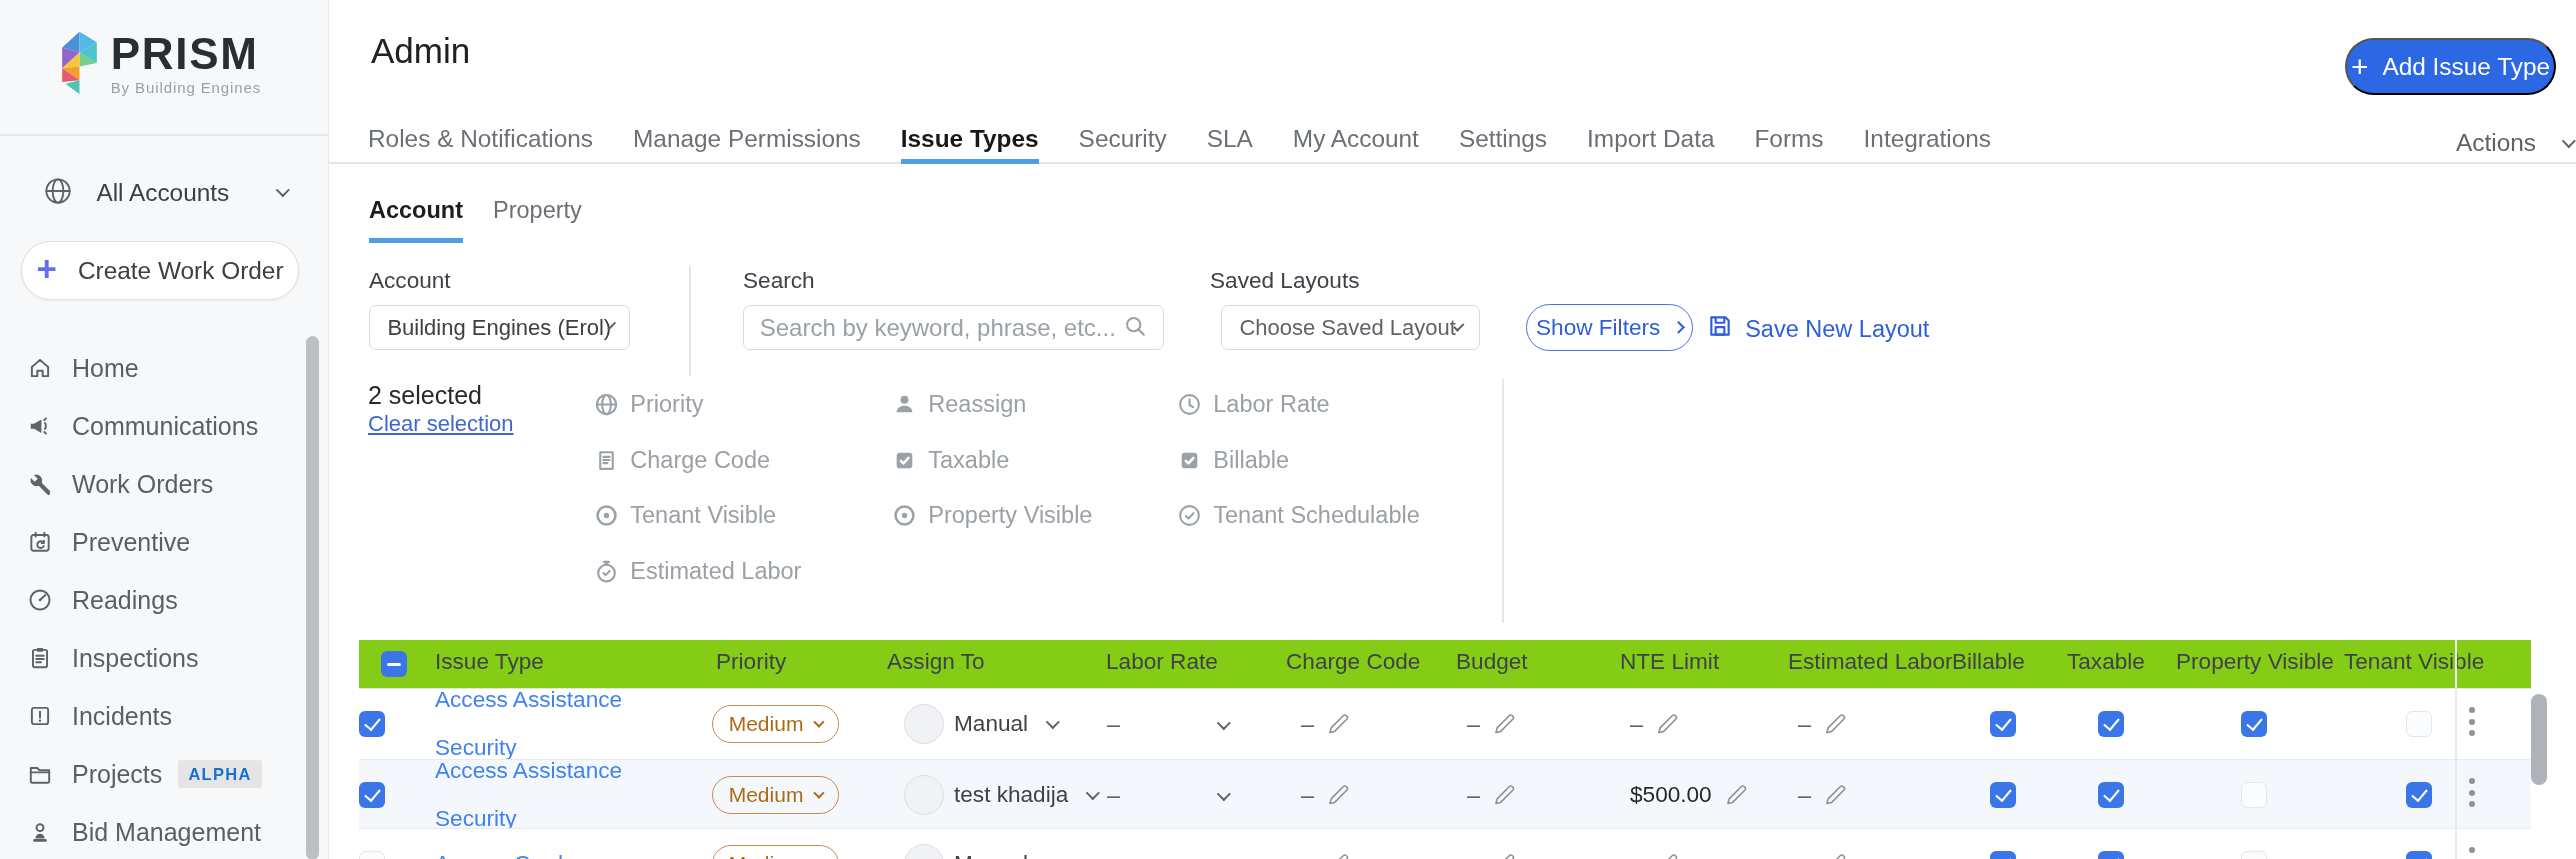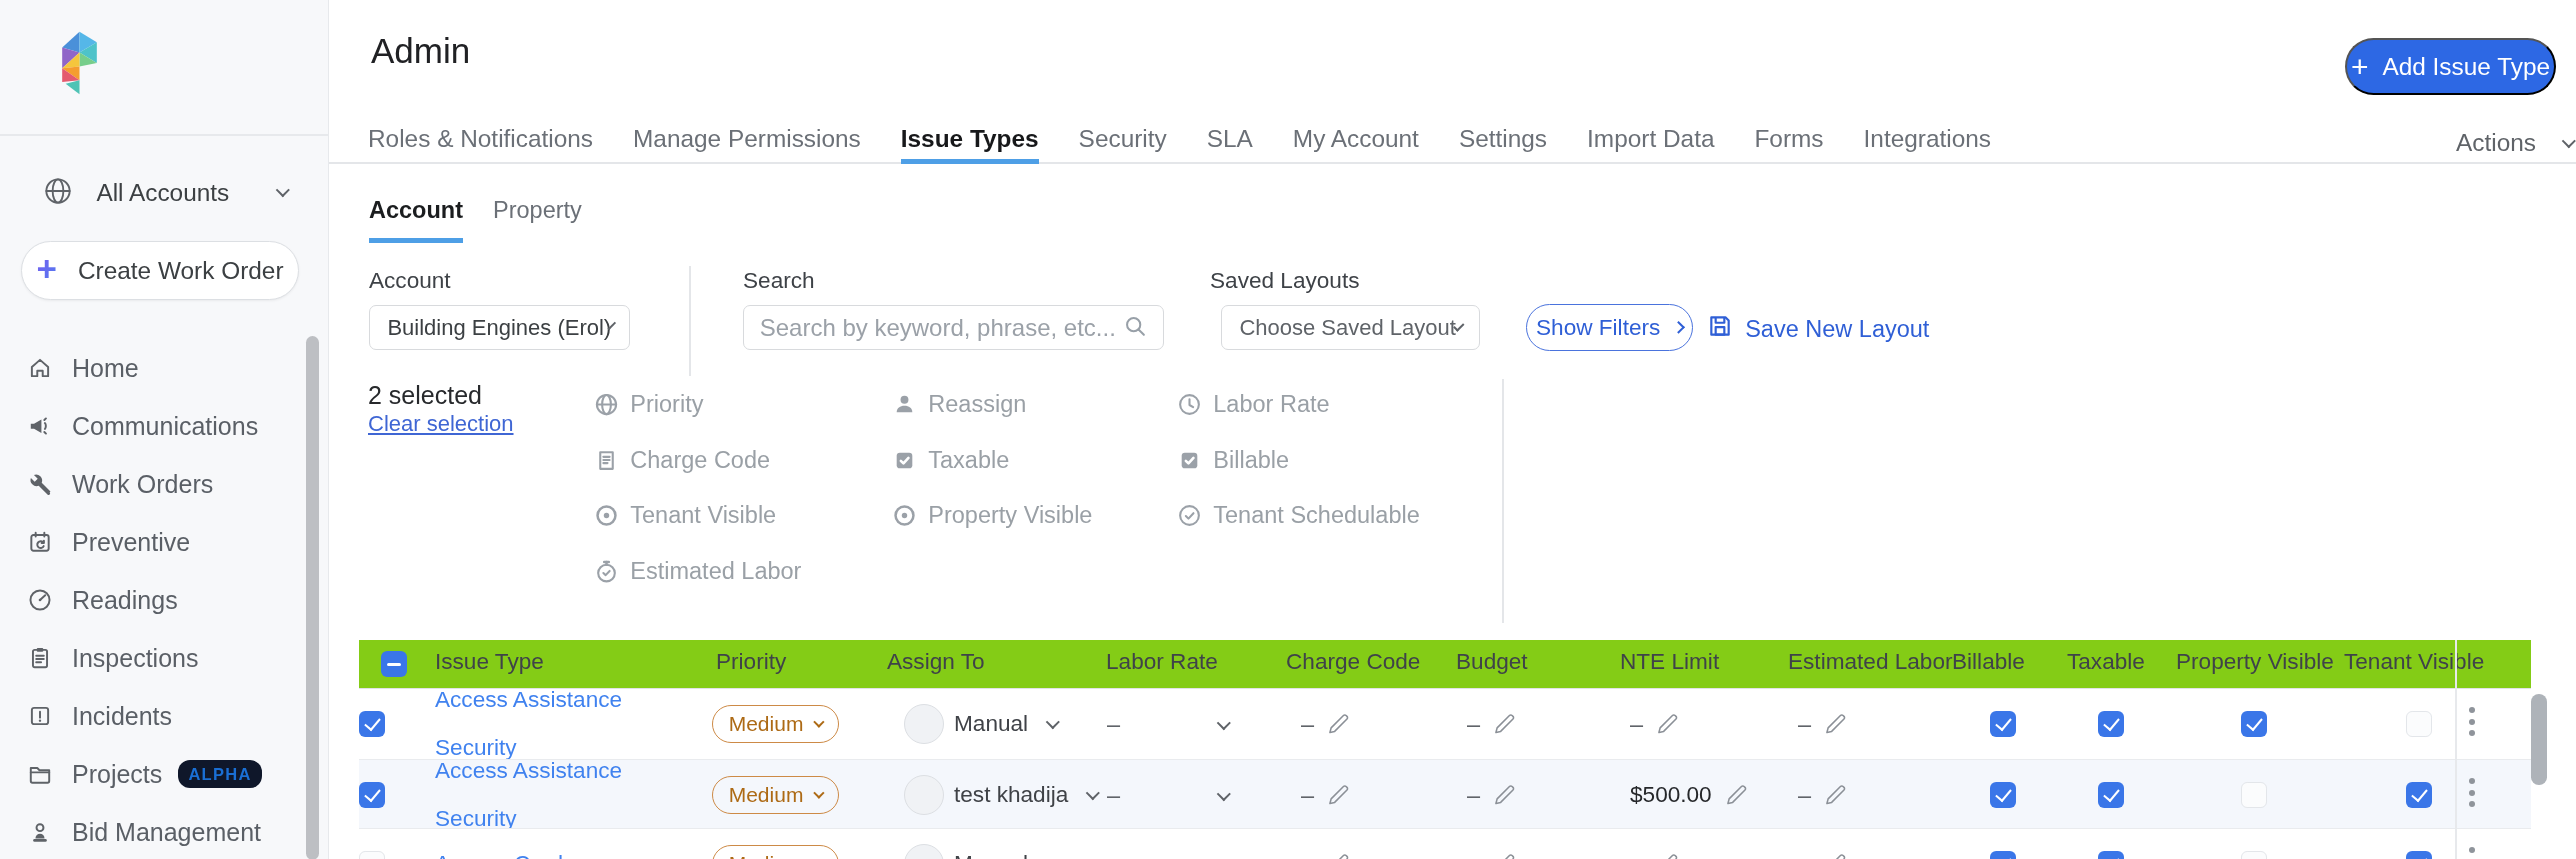--- a/index.html
+++ b/index.html
@@ -24,22 +24,22 @@
   .create-wo { position:absolute; left:21px; top:241px; width:278px; height:59px;
     background:#fff; border:1.7px solid #dcdfe3; border-radius:30px; display:flex;
     align-items:center; justify-content:center; box-shadow:0 0.9px 2.6px rgba(0,0,0,0.06); cursor:pointer; }
   .create-wo .plus { font-size:35px; font-weight:bold; color:#655df0; margin-right:21px; margin-top:-3.5px;
     background:linear-gradient(120deg,#7a5cf0,#4f7df0); -webkit-background-clip:text; background-clip:text; -webkit-text-fill-color:transparent; }
   .create-wo .cwo-label { font-size:24.4px; color:#3c4043; font-weight:500; }
   .nav { position:absolute; left:0; top:331px; width:305px; }
   .nav-item { position:absolute; left:27px; height:38px; display:flex; align-items:center; cursor:pointer; }
   .nav-item svg { width:26px; height:26px; flex:0 0 26px; }
   .nav-item .nav-label { font-size:25px; color:#5a5f66; margin-left:19px; white-space:nowrap; }
-  .alpha-badge { margin-left:15.7px; background:#0f172a; color:#1a6fd4; font-size:16.5px; font-weight:bold;
-    letter-spacing:1.3px; padding:4.4px 10.4px; border-radius:12px; }
+  .alpha-badge { margin-left:15.7px; background:#e5e5e5; color:#1a6fd4; font-size:16.5px; font-weight:bold;
+    letter-spacing:1.3px; padding:4.4px 10.4px; border-radius:3px; }
   .side-scroll { position:absolute; left:306px; top:336px; width:13px; height:524px;
     background:#bdbfc3; border-radius:7px; }
 
   
   .admin-title { position:absolute; left:371px; top:31px; font-size:35px; color:#202124; font-weight:500; }
   .add-issue-btn { position:absolute; left:2345px; top:38px; width:211px; height:57px;
     background:#2d68e4; border-radius:29px; display:flex; align-items:center; justify-content:center;
     cursor:pointer; }
   .add-issue-btn .plus { color:#fff; font-size:30px; margin-right:14px; font-weight:400; }
   .add-issue-btn .bi-label { color:#fff; font-size:24.4px; font-weight:500; }
@@ -149,20 +149,24 @@
           <polygon points="13,1 23,7 13,13" fill="#55B7E8"></polygon>
           <polygon points="3,10 13,13 3,22" fill="#9066C8"></polygon>
           <polygon points="23,7 23,19 13,13" fill="#4EC3C9"></polygon>
           <polygon points="13,13 23,19 13,21" fill="#77CE8B"></polygon>
           <polygon points="3,22 13,13 13,21" fill="#F5C63D"></polygon>
           <polygon points="3,22 13,21 13,29" fill="#F59D2F"></polygon>
           <polygon points="3,22 3,30 13,29" fill="#E45A6E"></polygon>
           <polygon points="13,29 13,37 5,31" fill="#4FC3B5"></polygon>
         </svg>
       </span>
+      <span class="logo-text">
+        <div class="logo-name">PRISM</div>
+        <div class="logo-tag">By Building Engines</div>
+      </span>
     </div>
     <div class="sidebar-divider"></div>
 
     <div class="account-switcher">
       <span>
         <svg class="ic-gray" width="28" height="28" viewBox="0 0 24 24" style="stroke-width:1.6">
           <circle cx="12" cy="12" r="10"></circle>
             <ellipse cx="12" cy="12" rx="4.6" ry="10"></ellipse>
           <line x1="2" y1="12" x2="22" y2="12"></line>
         </svg>

